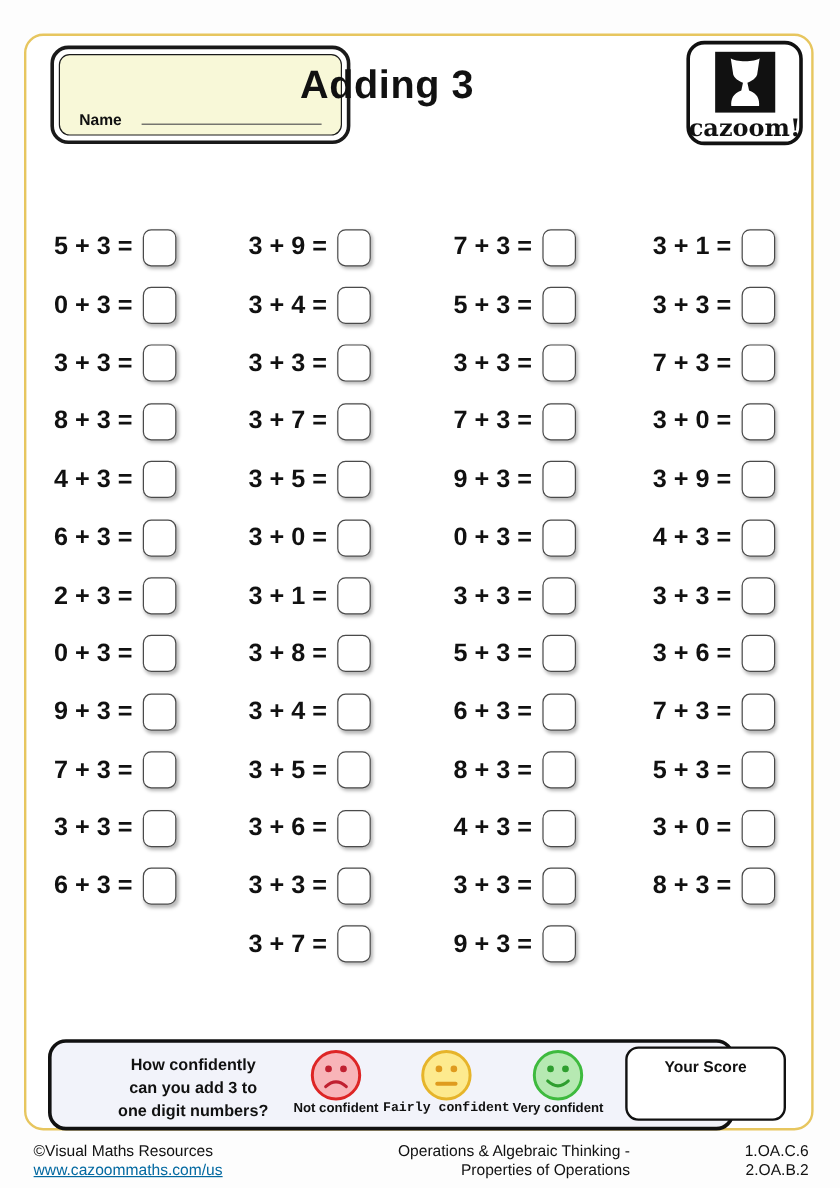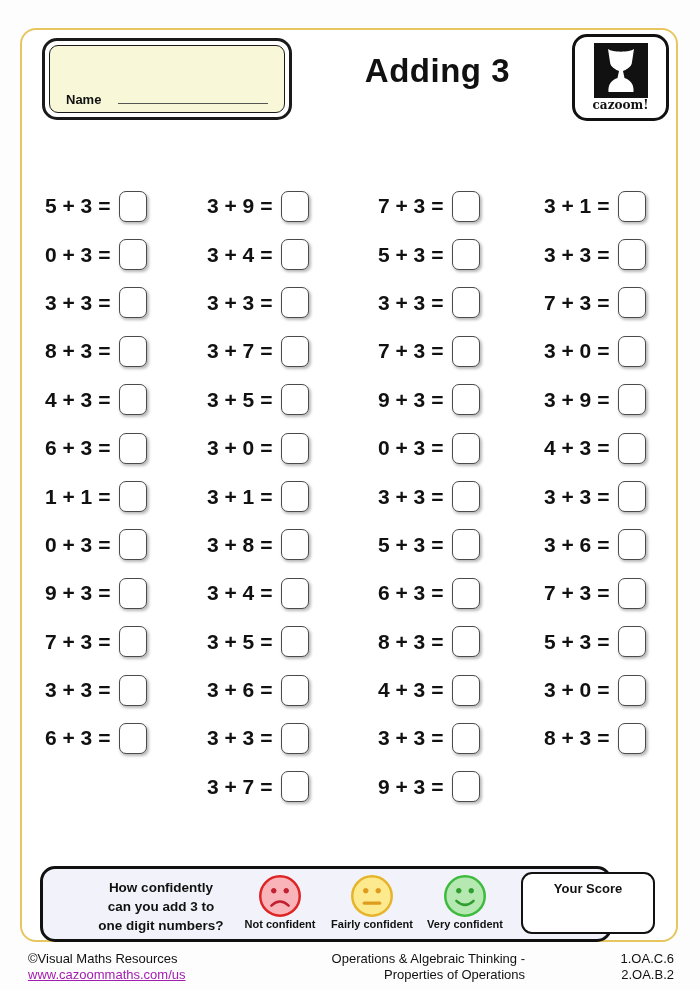--- a/index.html
+++ b/index.html
@@ -12,62 +12,62 @@
 
   
   .name-box-outer { position:absolute; left:42px; top:38px; width:250px; height:82px;
            border:3px solid #1a1a1a; border-radius:15px; background:#fff; padding:4px; }
   .name-box-inner { width:100%; height:100%; border:1.5px solid #1a1a1a; border-radius:9px;
            background:#f8f8d8; padding:10px 16px 8px 16px; display:flex; flex-direction:column; justify-content:space-around; }
   .nd-row { display:flex; align-items:flex-end;margin-top:36px; }
   .nd-label { font-weight:bold; font-size:13px; width:44px; }
   .nd-line { flex:1; border-bottom:1.6px solid #555; margin-bottom:3px; margin-left:8px; }
 
-  .page-title { position:absolute; left:250px; top:52px; width:260px; text-align:right;
+  .page-title { position:absolute; left:250px; top:52px; width:260px; text-align:left;
            font-size:33px; font-weight:bold; letter-spacing:0.5px; }
 
   
   .logo { position:absolute; left:572px; top:34px; width:97px; height:87px;
           border:3px solid #111; border-radius:15px; background:#fff;
           display:flex; flex-direction:column; align-items:center; padding-top:6px; }
   .logo-art { width:54px; height:55px; }
-  .logo-text { font-family:"DejaVu Serif", serif; font-weight:bold; font-size:12px; margin-top:0px; }
+  .logo-text { font-family:"DejaVu Serif", serif; font-weight:bold; font-size:20px; margin-top:0px; }
 
   
   .grid { position:absolute; left:40px; top:182px; width:620px;
           display:grid; grid-template-columns:162px 171px 166px 118px; grid-auto-rows:48.4px; }
   .cell { display:flex; align-items:center; padding-left:5px; }
   .eq { display:inline-block; min-width:71px; font-size:21px; font-weight:bold; white-space:nowrap; }
   .answer-box { width:28px; height:31px; border:1.6px solid #4a4a4a; border-radius:7px;
           background:#fff; box-shadow:1.5px 2px 3px rgba(0,0,0,0.28); flex-shrink:0; margin-left:3px; }
 
   
   .conf-bar { position:absolute; left:40px; top:866px; width:572px; height:76px;
           border:3px solid #111; border-radius:15px; background:#f2f3fa; }
   .conf-question { position:absolute; left:14px; top:9px; width:208px; text-align:center;
           font-weight:bold; font-size:13.5px; line-height:1.42; }
   .face-block { position:absolute; top:2px; width:116px; text-align:center; }
   .face-block svg { display:block; margin:2px auto 0 auto; }
   .face-label { font-weight:bold; font-size:11px; margin-top:-1px; }
-  .fb-0 { left:179px; } .fb-1 { left:271px; } .fb-2 { left:364px; }
+  .fb-0 { left:179px; } .fb-1 { left:271px;font-family:Liberation Mono, monospace; } .fb-2 { left:364px; }
   .skin-sad { fill:#f8b4b8; stroke:#dd2525; }
   .feat-sad { fill:#c02030; stroke:#c02030; }
   .skin-neutral { fill:#fdea8e; stroke:#e6b42a; }
   .feat-neutral { fill:#df9b1e; stroke:#df9b1e; }
   .skin-happy { fill:#b6e9b2; stroke:#3eba3e; }
   .feat-happy { fill:#2f9e2f; stroke:#2f9e2f; }
   .mouth { fill:none !important; stroke-linecap:round; }
   .score-box { position:absolute; left:478px; top:3px; width:134px; height:62px;
           border:2.5px solid #111; border-radius:11px; background:#fff; text-align:center; padding-top:7px; }
   .score-label { font-weight:bold; font-size:13px; }
 
   
   .footer { position:absolute; left:0; top:951px; width:700px; font-size:13px; line-height:1.22; }
   .foot-left { position:absolute; left:28px; top:0; }
-  .foot-link { color:#a21caf; text-decoration:underline; cursor:pointer; }
+  .foot-link { color:#0369a1; text-decoration:underline; cursor:pointer; }
   .foot-center { position:absolute; left:175px; top:0; width:350px; text-align:right; }
   .foot-right { position:absolute; right:26px; top:0; text-align:right; }
 </style>
 </head>
 <body>
 
 <div class="page">
   <div class="frame"></div>
 
   <div class="name-box-outer">
@@ -186,21 +186,21 @@
     <div class="cell">
         <span class="eq">0 + 3 =</span>
         <span class="answer-box"></span>
       </div>
     <div class="cell">
         <span class="eq">4 + 3 =</span>
         <span class="answer-box"></span>
       </div>
 
     <div class="cell">
-        <span class="eq">1 + 1 =</span>
+        <span class="eq">2 + 3 =</span>
         <span class="answer-box"></span>
       </div>
     <div class="cell">
         <span class="eq">3 + 1 =</span>
         <span class="answer-box"></span>
       </div>
     <div class="cell">
         <span class="eq">3 + 3 =</span>
         <span class="answer-box"></span>
       </div>

